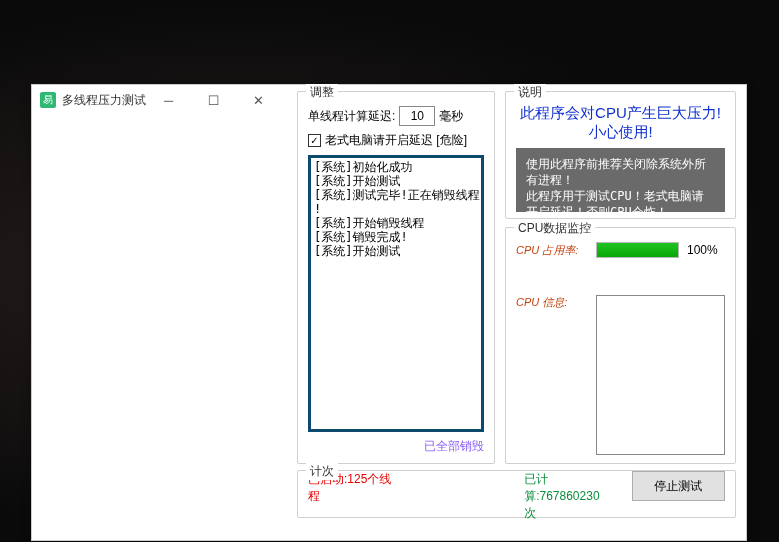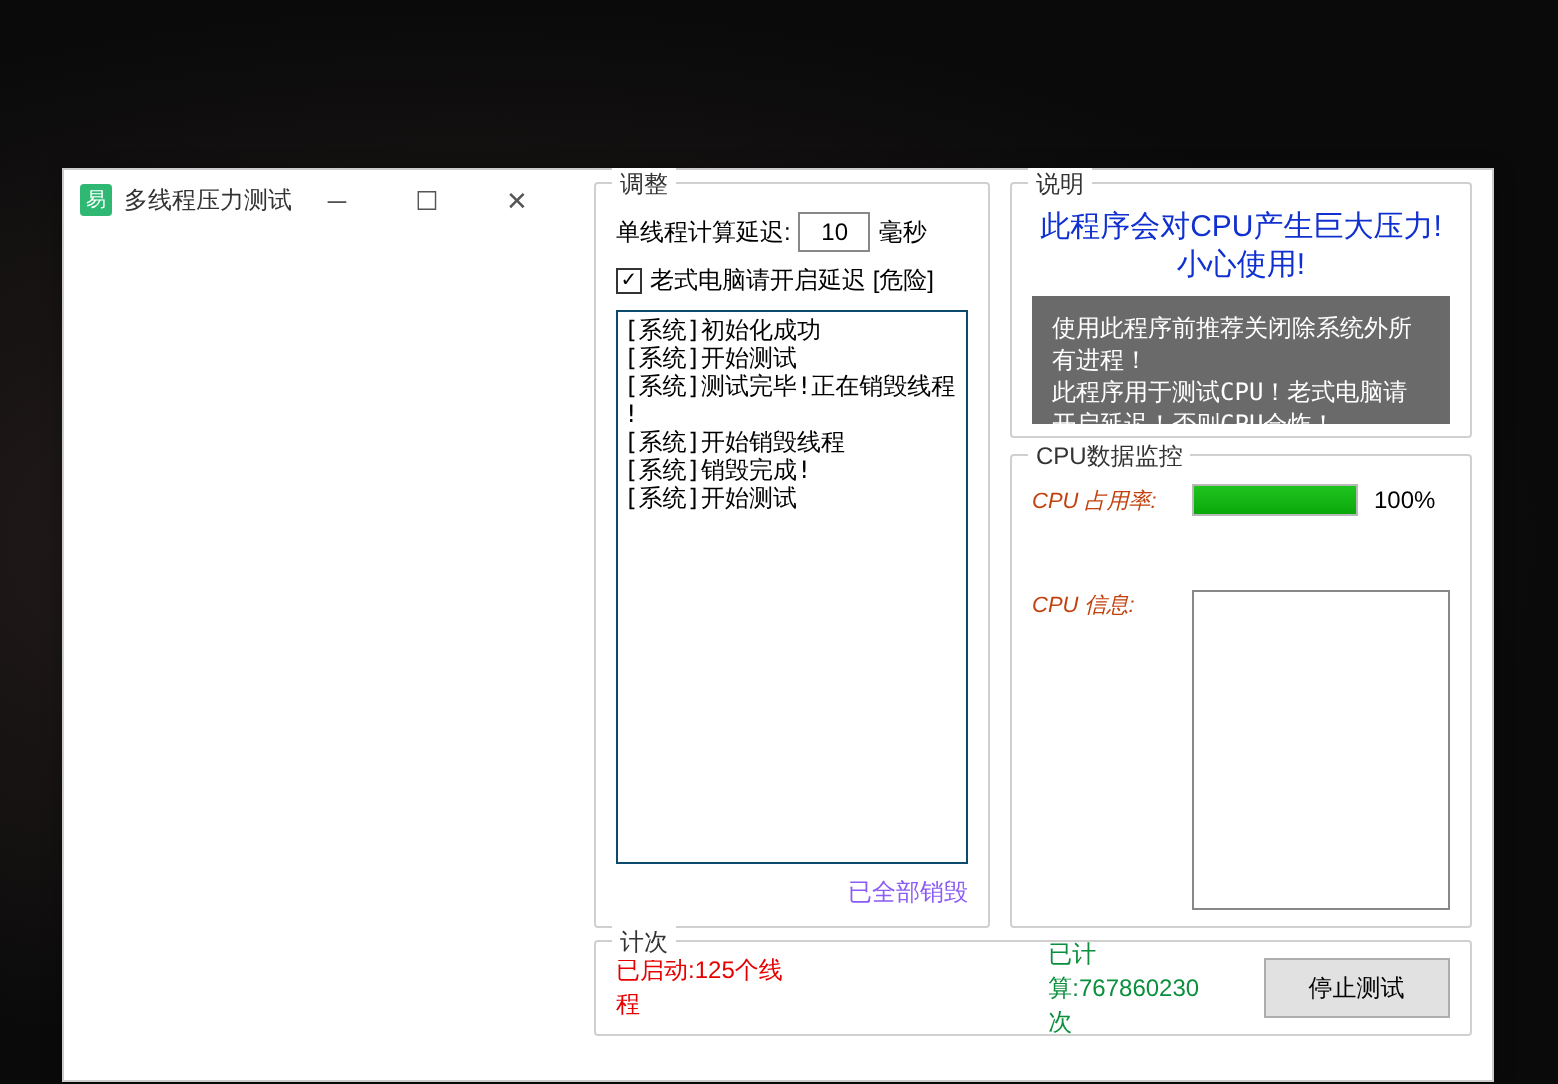--- a/index.html
+++ b/index.html
@@ -102,21 +102,21 @@
   }
   .checkbox-row { display: flex; align-items: center; gap: 4px; margin-bottom: 6px; }
   .chk {
     width: 13px; height: 13px;
     border: 1px solid #333;
     display: inline-flex; align-items: center; justify-content: center;
     font-size: 10px; line-height: 1;
   }
   .log-box {
     flex: 1;
-    border: 1px solid #0c4a6e;
+    border: 3px solid #0c4a6e;
     background: #fff;
     font-family: "SimSun", monospace;
     font-size: 12px;
     line-height: 14px;
     padding: 2px 3px;
     overflow: hidden;
     white-space: pre;
   }
   .destroy-status {
     text-align: right;
@@ -159,21 +159,21 @@
   .cpu-pct { width: 38px; text-align: left; font-size: 12px; }
   .cpu-info-row { display: flex; gap: 8px; flex: 1; }
   .cpu-info-box {
     flex: 1;
     border: 1px solid #888;
     background: #fff;
   }
   .count-box {
     height: 48px;
     display: flex;
-    align-items: center;
+    align-items: flex-start;
     padding: 0 10px;
     gap: 32px;
   }
   .count-started { color: #e60000; font-size: 12px; }
   .count-calc { color: #0a8f3c; font-size: 12px; flex: 1; text-align: left; padding-left: 100px; }
   .stop-btn {
     width: 104px; height: 30px;
     border: 1px solid #adadad;
     background: #e1e1e1;
     font-size: 12px;

